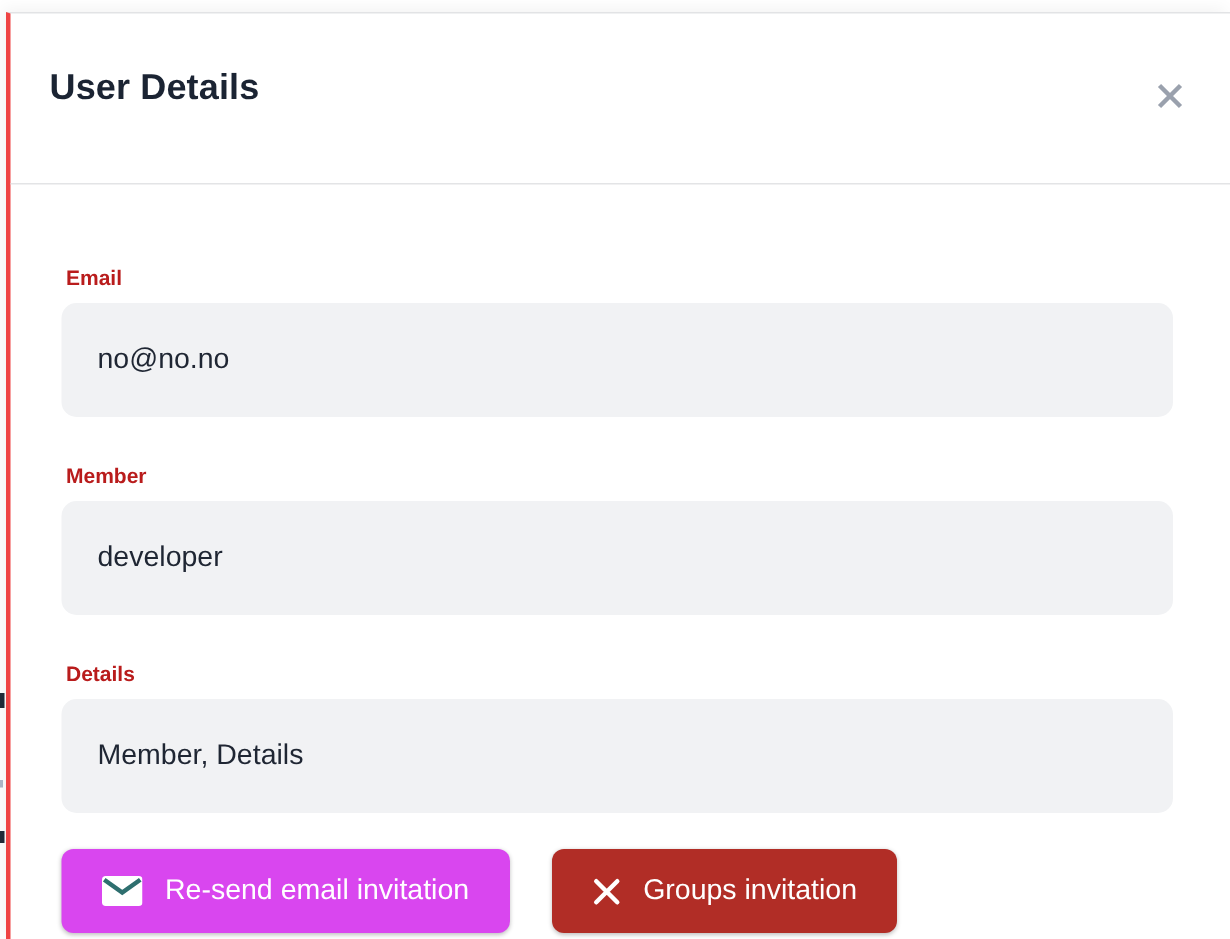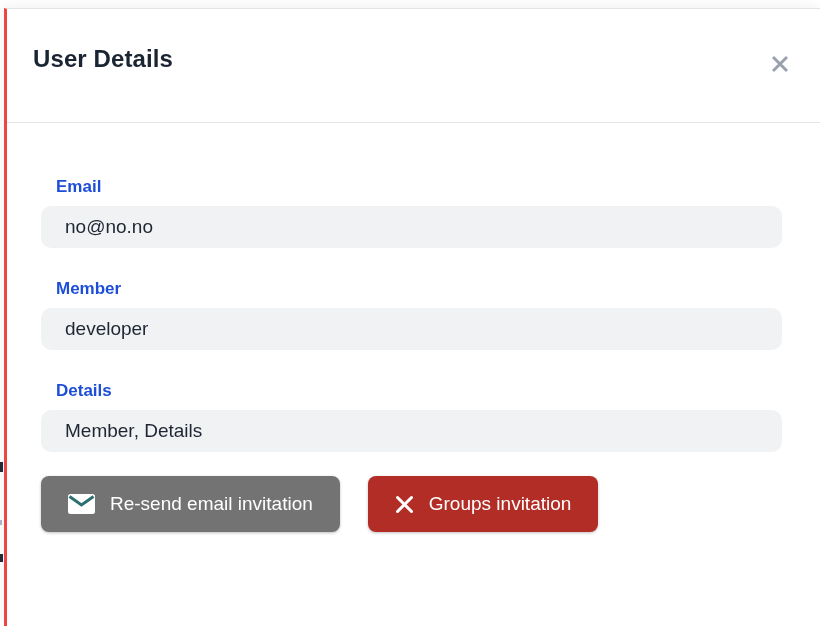--- a/index.html
+++ b/index.html
@@ -42,27 +42,27 @@
     background: none; border: none;
     cursor: pointer;
     display: flex; align-items: center; justify-content: center;
   }
   .modal-body {
     padding: 54px 38px 0 34px;
   }
   .field-group + .field-group { margin-top: 31px; }
   .field-label {
     display: block;
-    font-size: 17px;
+    font-size: 14px;
     font-weight: 700;
-    color: #1d4ed8;
-    margin: 0 0 9px 15px;
+    color: #b91c1c;
+    margin: 0 0 9px 3px;
   }
   .field-box {
-    height: 42px;
+    height: 76px;
     border-radius: 10px;
     background: #f1f2f4;
     display: flex;
     align-items: center;
     padding: 0 24px;
     font-size: 19px;
     color: #1f2633;
   }
   .buttons-row {
     margin-top: 24px;
@@ -78,21 +78,21 @@
     align-items: center;
     gap: 15px;
     padding: 0 27px;
     font-family: "Liberation Sans", sans-serif;
     font-size: 19px;
     color: #ffffff;
     cursor: pointer;
     box-shadow: 0 1px 3px rgba(0,0,0,0.25);
     white-space: nowrap;
   }
-  .btn-resend { background: #737373; }
+  .btn-resend { background: #d946ef; }
   .btn-revoke { background: #b12d26; }
   .btn .icon { display: inline-flex; }
 </style>
 </head>
 <body>
 
 <div class="artifact a1"></div>
 <div class="artifact a2"></div>
 <div class="artifact a3"></div>
 

